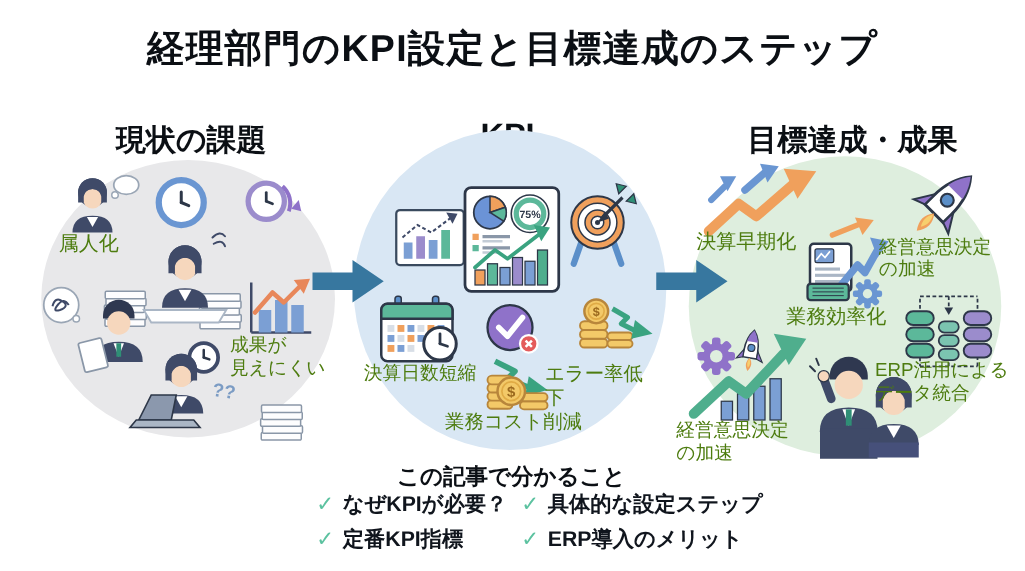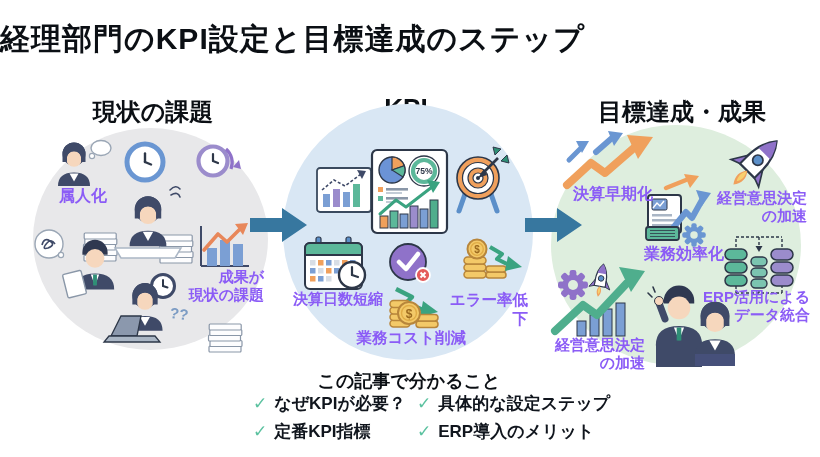--- a/index.html
+++ b/index.html
@@ -1,24 +1,24 @@
 <!DOCTYPE html>
 <html><head>
 <meta charset="utf-8">
 <style>
   html,body{margin:0;padding:0;background:#fff}
   #canvas{position:relative;width:820px;height:457px;background:#ffffff;
     font-family:"Liberation Sans","DejaVu Sans",sans-serif;color:#141a24;overflow:hidden}
-  .ttl{position:absolute;top:19px;left:0;width:820px;
+  .ttl{position:absolute;top:19px;left:0;width:820px;text-align:center;
     font-size:30px;font-weight:800;letter-spacing:1px;color:#0b0f14}
   .sec-h{position:absolute;font-weight:800;text-align:center;color:#0b0f14;font-size:24px}
   .circle{position:absolute;border-radius:50%}
   .ov{position:absolute;overflow:visible}
-  .lbl{position:absolute;font-weight:700;text-align:right;white-space:pre-line;
-    line-height:1.2;font-size:15px;color:#8b5cf6}
+  .lbl{position:absolute;font-weight:400;text-align:left;white-space:pre-line;
+    line-height:1.2;font-size:15px;color:#4d7c0f}
   .qq{position:absolute;font-weight:800;color:#7c9cc4;font-size:15px;transform:rotate(8deg)}
   .f-head{position:absolute;left:259px;top:369px;width:300px;text-align:center;
     font-size:18px;font-weight:700;color:#0b0f14}
   .f-grid{position:absolute;left:253px;top:392px;display:grid;
     grid-template-columns:164px auto;row-gap:5px;font-size:17px;font-weight:700;color:#10151d}
   .f-item{display:flex;align-items:center;white-space:nowrap}
   .chk{color:#5cc2a0;margin-right:7px;font-weight:800}
 </style>
 </head>
 <body>
@@ -137,21 +137,21 @@
     </g>
     <g transform="translate(112,172)">
       <use href="#pf" transform="scale(1.1)"></use>
       <path d="M-34,36 l10,-20 h20 l-4,20 z" fill="#8b98ad" stroke="#2d3748" stroke-width="1.3"></path>
       <path d="M-36,36 h46 l5,6 h-56 z" fill="#aab6c5" stroke="#2d3748" stroke-width="1.3"></path>
     </g>
     <use href="#pstack" transform="translate(176,224)"></use>
   </svg>
   <div class="lbl" style="left:47px;top:186px;width:60px;font-size:16px">属人化</div>
   <div class="lbl" style="left:184px;top:268px;width:80px">成果が
-現状の課題</div>
+見えにくい</div>
   <div class="qq" style="left:170px;top:305px">??</div>
 
   <svg class="ov" style="left:283px;top:102px;width:250px;height:258px" viewBox="0 0 250 258">
     <g transform="translate(34,66)">
       <rect x="0" y="0" width="54" height="44" rx="3" fill="#fff" stroke="#3a4a5e" stroke-width="1.8"></rect>
       <rect x="6" y="26" width="7" height="13" fill="#7b9fd4"></rect>
       <rect x="16" y="21" width="7" height="18" fill="#9b8ccc"></rect>
       <rect x="26" y="24" width="7" height="15" fill="#7b9fd4"></rect>
       <rect x="36" y="16" width="7" height="23" fill="#5cb89a"></rect>
       <path d="M5,22 L17,12 L28,18 L44,6" fill="none" stroke="#3f4a68" stroke-width="1.6" stroke-dasharray="3 2"></path>

